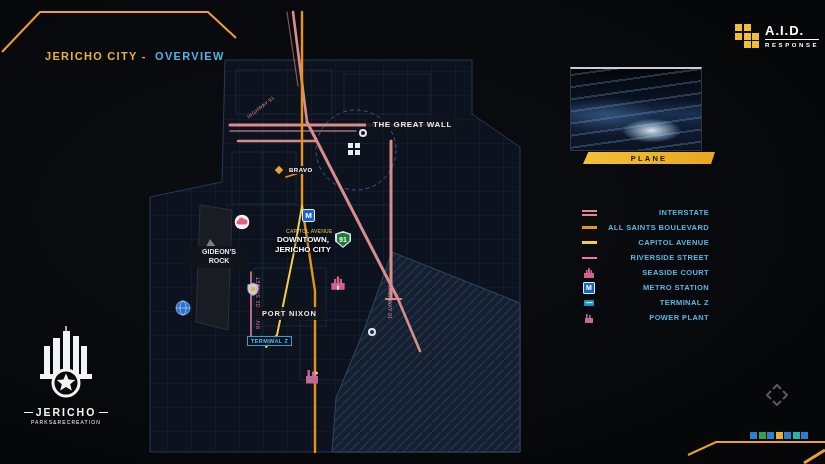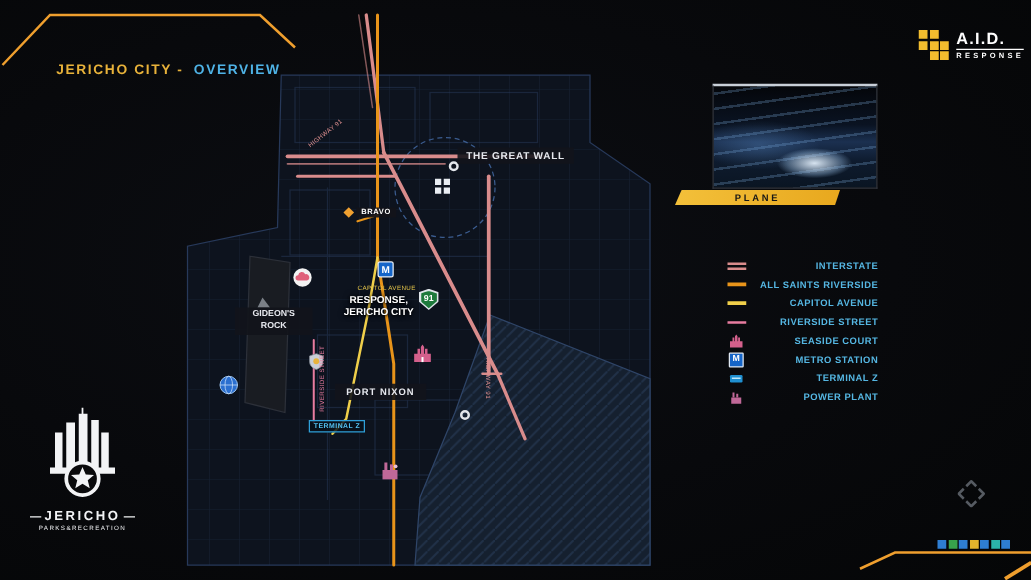--- a/index.html
+++ b/index.html
@@ -30,21 +30,21 @@
   .thumb{
     left:570px;top:67px;width:132px;height:84px;z-index:3;
     border:1px solid #30353d;border-top:2px solid #c8cfd8;box-sizing:border-box;
     background:
       radial-gradient(ellipse 40px 16px at 62% 76%, rgba(225,238,250,0.95), rgba(160,200,240,0.35) 55%, transparent 75%),
       radial-gradient(ellipse 70px 28px at 28% 58%, rgba(90,140,200,0.35), transparent 70%),
       repeating-linear-gradient(172deg, rgba(130,180,230,0) 0 5px, rgba(130,180,230,0.26) 5px 7px, rgba(40,70,110,0) 7px 12px),
       linear-gradient(180deg, #04060a 0%, #0a1322 38%, #1b3050 55%, #0e1b2e 74%, #0a1522 100%);
   }
   .thumb-banner{
-    left:540px;top:152px;width:132px;height:12px;z-index:3;
+    left:583px;top:152px;width:132px;height:12px;z-index:3;
     background:linear-gradient(90deg,#f3c03a,#e8a81e);
     clip-path:polygon(4% 0,100% 0,97% 100%,0 100%);
     display:flex;align-items:center;justify-content:center;
     color:#161616;font-size:7.5px;font-weight:bold;letter-spacing:2.2px;
   }
 
   .legend{left:578px;top:205px;z-index:3;}
   .lrow{display:flex;align-items:center;gap:8px;height:15px;justify-content:space-between;}
   .lic{width:22px;display:flex;align-items:center;justify-content:center;}
   .ltxt{color:#55b6e2;font-size:7.5px;font-weight:600;letter-spacing:0.4px;}
@@ -52,21 +52,21 @@
   .li-blvd{width:15px;height:3px;background:#e8941a;}
   .li-capitol{width:15px;height:3px;background:#f0cf4a;}
   .li-riverside{width:15px;height:2px;background:#e87ca0;}
   .mini-metro{width:10px;height:10px;background:#1565c8;border:1px solid #dfe7f2;border-radius:1px;
     color:#fff;font-size:7px;font-weight:bold;display:flex;align-items:center;justify-content:center;line-height:1;}
 
   
   .m-label{background:rgba(18,20,27,0.9);color:#e6e8ee;font-weight:bold;z-index:2;}
   .gw{left:366px;top:118px;padding:2px 7px;font-size:8px;letter-spacing:0.6px;}
   .gideon{left:188px;top:246px;width:62px;padding:2px 0;text-align:center;font-size:7px;line-height:1.25;}
-  .port{left:268px;top:307px;padding:2px 9px;font-size:7.5px;letter-spacing:0.8px;}
+  .port{left:253px;top:307px;padding:2px 9px;font-size:7.5px;letter-spacing:0.8px;}
   .downtown{left:264px;top:235px;width:78px;text-align:center;color:#fff;font-size:8px;font-weight:bold;line-height:1.2;
     text-shadow:0 1px 2px #000,0 0 5px #000;z-index:2;}
   .bravo{left:276px;top:166px;display:flex;align-items:center;gap:3px;z-index:2;}
   .bravo-d{width:6px;height:6px;background:#f0a030;transform:rotate(45deg);}
   .bravo-t{background:rgba(18,20,26,0.92);color:#fff;font-size:6px;font-weight:bold;letter-spacing:0.5px;padding:1px 4px;}
   .terminal{left:247px;top:336px;border:1px solid #2f9fd8;background:rgba(8,16,26,0.85);
     color:#54c2f2;font-size:5.5px;font-weight:bold;letter-spacing:0.4px;padding:1px 3px;z-index:2;}
   .metro{left:302px;top:209px;width:13px;height:13px;background:#1565c8;border:1px solid #e8eef5;border-radius:2px;
     color:#fff;font-size:8px;font-weight:bold;display:flex;align-items:center;justify-content:center;box-sizing:border-box;z-index:2;}
   .shield-outer{left:335px;top:231px;width:16px;height:17px;background:#dfe5ea;
@@ -188,21 +188,21 @@
     <div class="lrow">
       <span class="lic">
           <span class="li-interstate"></span>
         </span>
       <span class="ltxt">INTERSTATE</span>
     </div>
     <div class="lrow">
       <span class="lic">
           <span class="li-blvd"></span>
         </span>
-      <span class="ltxt">ALL SAINTS RIVERSIDE</span>
+      <span class="ltxt">ALL SAINTS BOULEVARD</span>
     </div>
     <div class="lrow">
       <span class="lic">
           <span class="li-capitol"></span>
         </span>
       <span class="ltxt">CAPITOL AVENUE</span>
     </div>
     <div class="lrow">
       <span class="lic">
           <span class="li-riverside"></span>
@@ -257,21 +257,21 @@
 
   <div class="abs bravo">
     <span class="bravo-d"></span>
     <span class="bravo-t">BRAVO</span>
   </div>
 
   <div class="abs metro">M</div>
   <div class="abs tiny t-capitol">CAPITOL AVENUE</div>
 
   <div class="abs downtown">
-    <div>RESPONSE,</div>
+    <div>DOWNTOWN,</div>
     <div>JERICHO CITY</div>
   </div>
 
   <div class="abs shield-outer">
     <div class="shield-inner">
         <span>91</span>
       </div>
   </div>
 
   <div class="abs icon16" style="left:234px;top:214px;">

